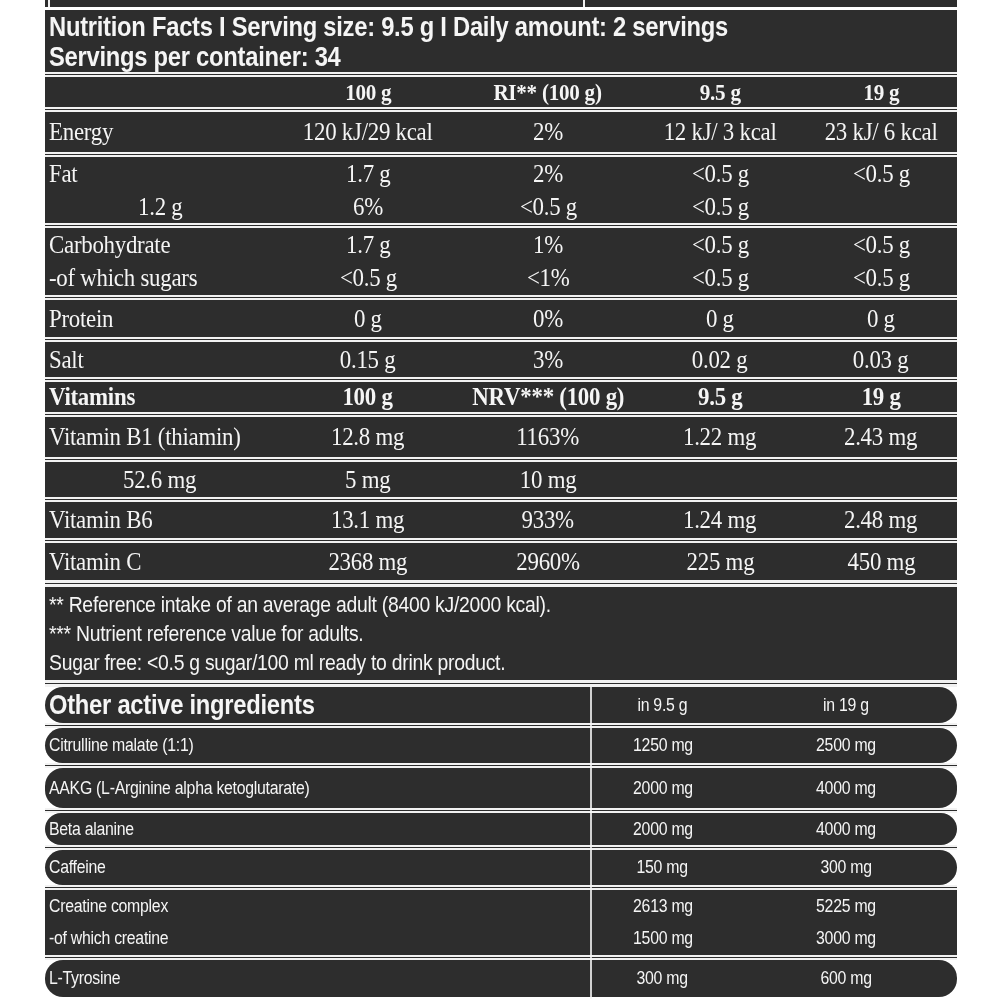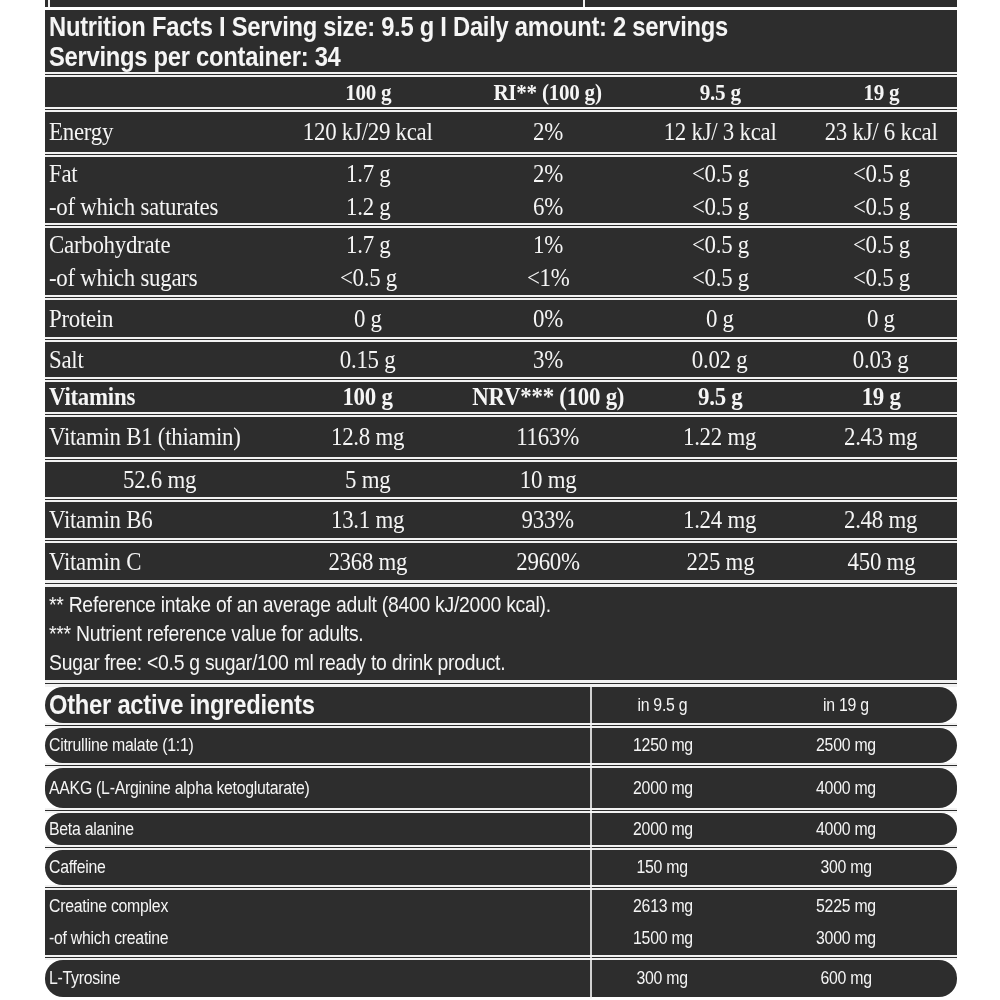--- a/index.html
+++ b/index.html
@@ -86,21 +86,20 @@
 
     <div class="group dark" style="height:66px">
       <div class="row h33">
         <div class="c lt"><span class="t">Fat</span></div>
         <div class="c"><span class="t">1.7 g</span></div>
         <div class="c"><span class="t">2%</span></div>
         <div class="c"><span class="t">&lt;0.5 g</span></div>
         <div class="c"><span class="t">&lt;0.5 g</span></div>
       </div>
       <div class="row h33">
-        <div class="c lt"><span class="t">-of which saturates</span></div>
         <div class="c"><span class="t">1.2 g</span></div>
         <div class="c"><span class="t">6%</span></div>
         <div class="c"><span class="t">&lt;0.5 g</span></div>
         <div class="c"><span class="t">&lt;0.5 g</span></div>
       </div>
     </div>
 
     <div class="sep"></div>
 
     <div class="group dark" style="height:67px">

